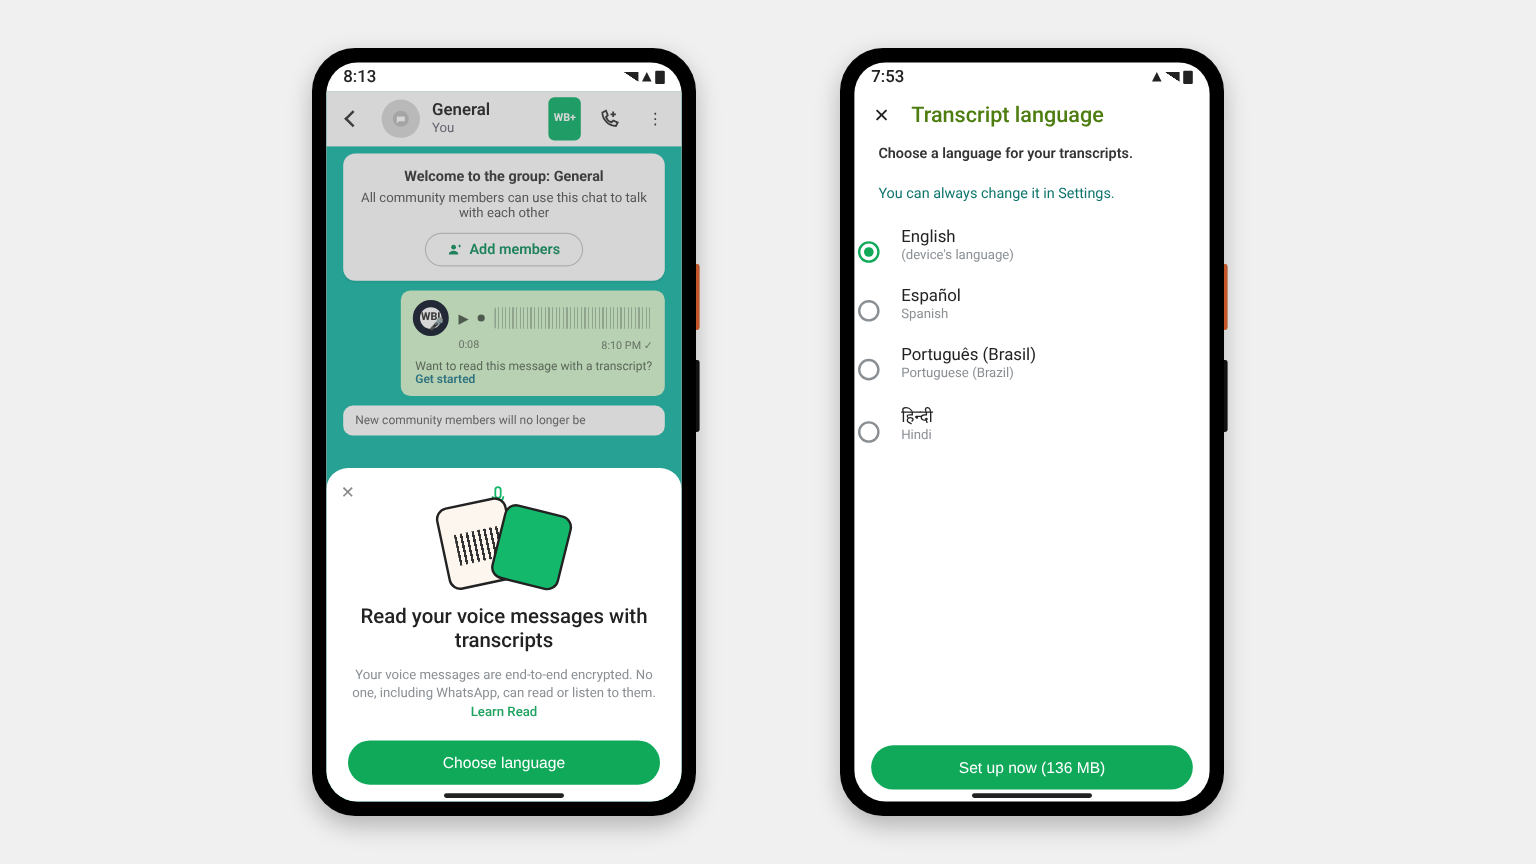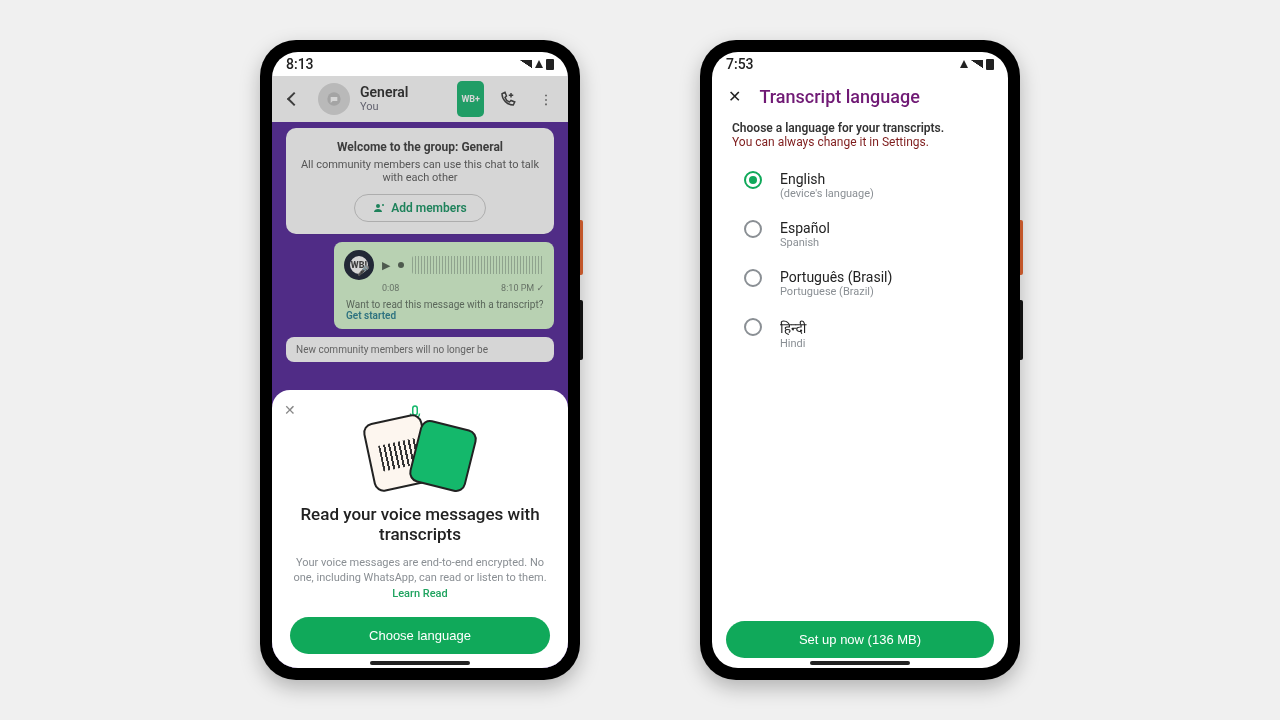--- a/index.html
+++ b/index.html
@@ -31,21 +31,21 @@
     border-radius: 26px;
     overflow: hidden;
     position: relative;
   }
   .status-bar{height:24px;display:flex;align-items:center;justify-content:space-between;padding:0 14px;font-size:14px;font-weight:500;color:#222}
   .status-icons{display:flex;gap:3px;align-items:center}
   .tri{width:0;height:0;border-left:4px solid transparent;border-right:4px solid transparent;border-bottom:8px solid #222}
   .sig{width:12px;height:8px;background:linear-gradient(to top right,transparent 48%,#222 50%)}
   .bat{width:8px;height:11px;background:#222;border-radius:1px}
   
-  .chat-wrap{background:#4c1d95;height:calc(100% - 24px);position:relative}
+  .chat-wrap{background:#14b8a6;height:calc(100% - 24px);position:relative}
   .dim{position:absolute;inset:0;background:rgba(90,90,90,.25);z-index:1}
   .chat-header{background:#fff;height:46px;display:flex;align-items:center;padding:0 8px;gap:10px;font-size:13px}
   .avatar{width:32px;height:32px;border-radius:50%;background:#d9d9d9;display:flex;align-items:center;justify-content:center}
   .hdr-title{flex:1;line-height:1.1}
   .hdr-title .t{font-weight:600;font-size:14px;color:#222}
   .hdr-title .s{font-size:11px;color:#667}
   .hdr-icon{width:28px;height:28px;display:flex;align-items:center;justify-content:center;color:#333}
   .wbi-badge{background:#0db36a;color:#fff;font-size:9px;font-weight:700;padding:13px 4px;border-radius:5px}
   .chat-body{padding:6px 14px;font-size:11px;color:#555}
   .sys-card{background:#fff;border-radius:10px;padding:12px 10px;text-align:center;margin-bottom:8px;box-shadow:0 1px 1px rgba(0,0,0,.05)}
@@ -69,25 +69,25 @@
   .card-b{position:absolute;right:8px;top:14px;width:58px;height:64px;border:2px solid #222;border-radius:10px;background:#14b86b;transform:rotate(14deg)}
   .mic-top{position:absolute;left:46px;top:-6px;color:#14b86b}
   .sheet h2{font-size:17px;color:#222;font-weight:500;line-height:1.2;margin-bottom:10px}
   .sheet p{font-size:11px;color:#8a8f94;line-height:1.4;margin-bottom:16px}
   .sheet p .lm{color:#1fa35f;font-weight:500}
   .cta{background:#10a95a;color:#fff;border:none;border-radius:22px;width:100%;padding:11px 0;font-size:13px;font-weight:400}
   .home-ind{position:absolute;bottom:3px;left:50%;transform:translateX(-50%);width:100px;height:4px;background:#222;border-radius:2px;z-index:10}
   
   .r-head{display:flex;align-items:center;gap:18px;padding:10px 16px 8px}
   .r-x{font-size:16px;color:#222}
-  .r-title{font-size:18px;font-weight:500;color:#701a75}
+  .r-title{font-size:18px;font-weight:500;color:#4d7c0f}
   .r-sub{padding:6px 20px 12px}
   .r-sub .a{font-size:12px;font-weight:600;color:#333}
-  .r-sub .b{font-size:12px;color:#7f1d1d;margin-top:0}
-  .opt{display:flex;align-items:flex-start;gap:18px;padding:10px 32px}
+  .r-sub .b{font-size:12px;color:#0f766e;margin-top:19px}
+  .opt{display:flex;align-items:flex-end;gap:18px;padding:10px 3px}
   .radio{width:18px;height:18px;border:2px solid #8a8f94;border-radius:50%;flex-shrink:0;position:relative}
   .radio.sel{border-color:#10a95a}
   .radio.sel::after{content:"";position:absolute;inset:3px;background:#10a95a;border-radius:50%}
   .opt .l1{font-size:14px;color:#222}
   .opt .l2{font-size:11px;color:#8a8f94}
   .r-bottom{position:absolute;bottom:10px;left:14px;right:14px}
   .chev::before{content:"";display:inline-block;width:8px;height:8px;border-left:2px solid #333;border-bottom:2px solid #333;transform:rotate(45deg)}
 </style>
 </head>
 <body>

